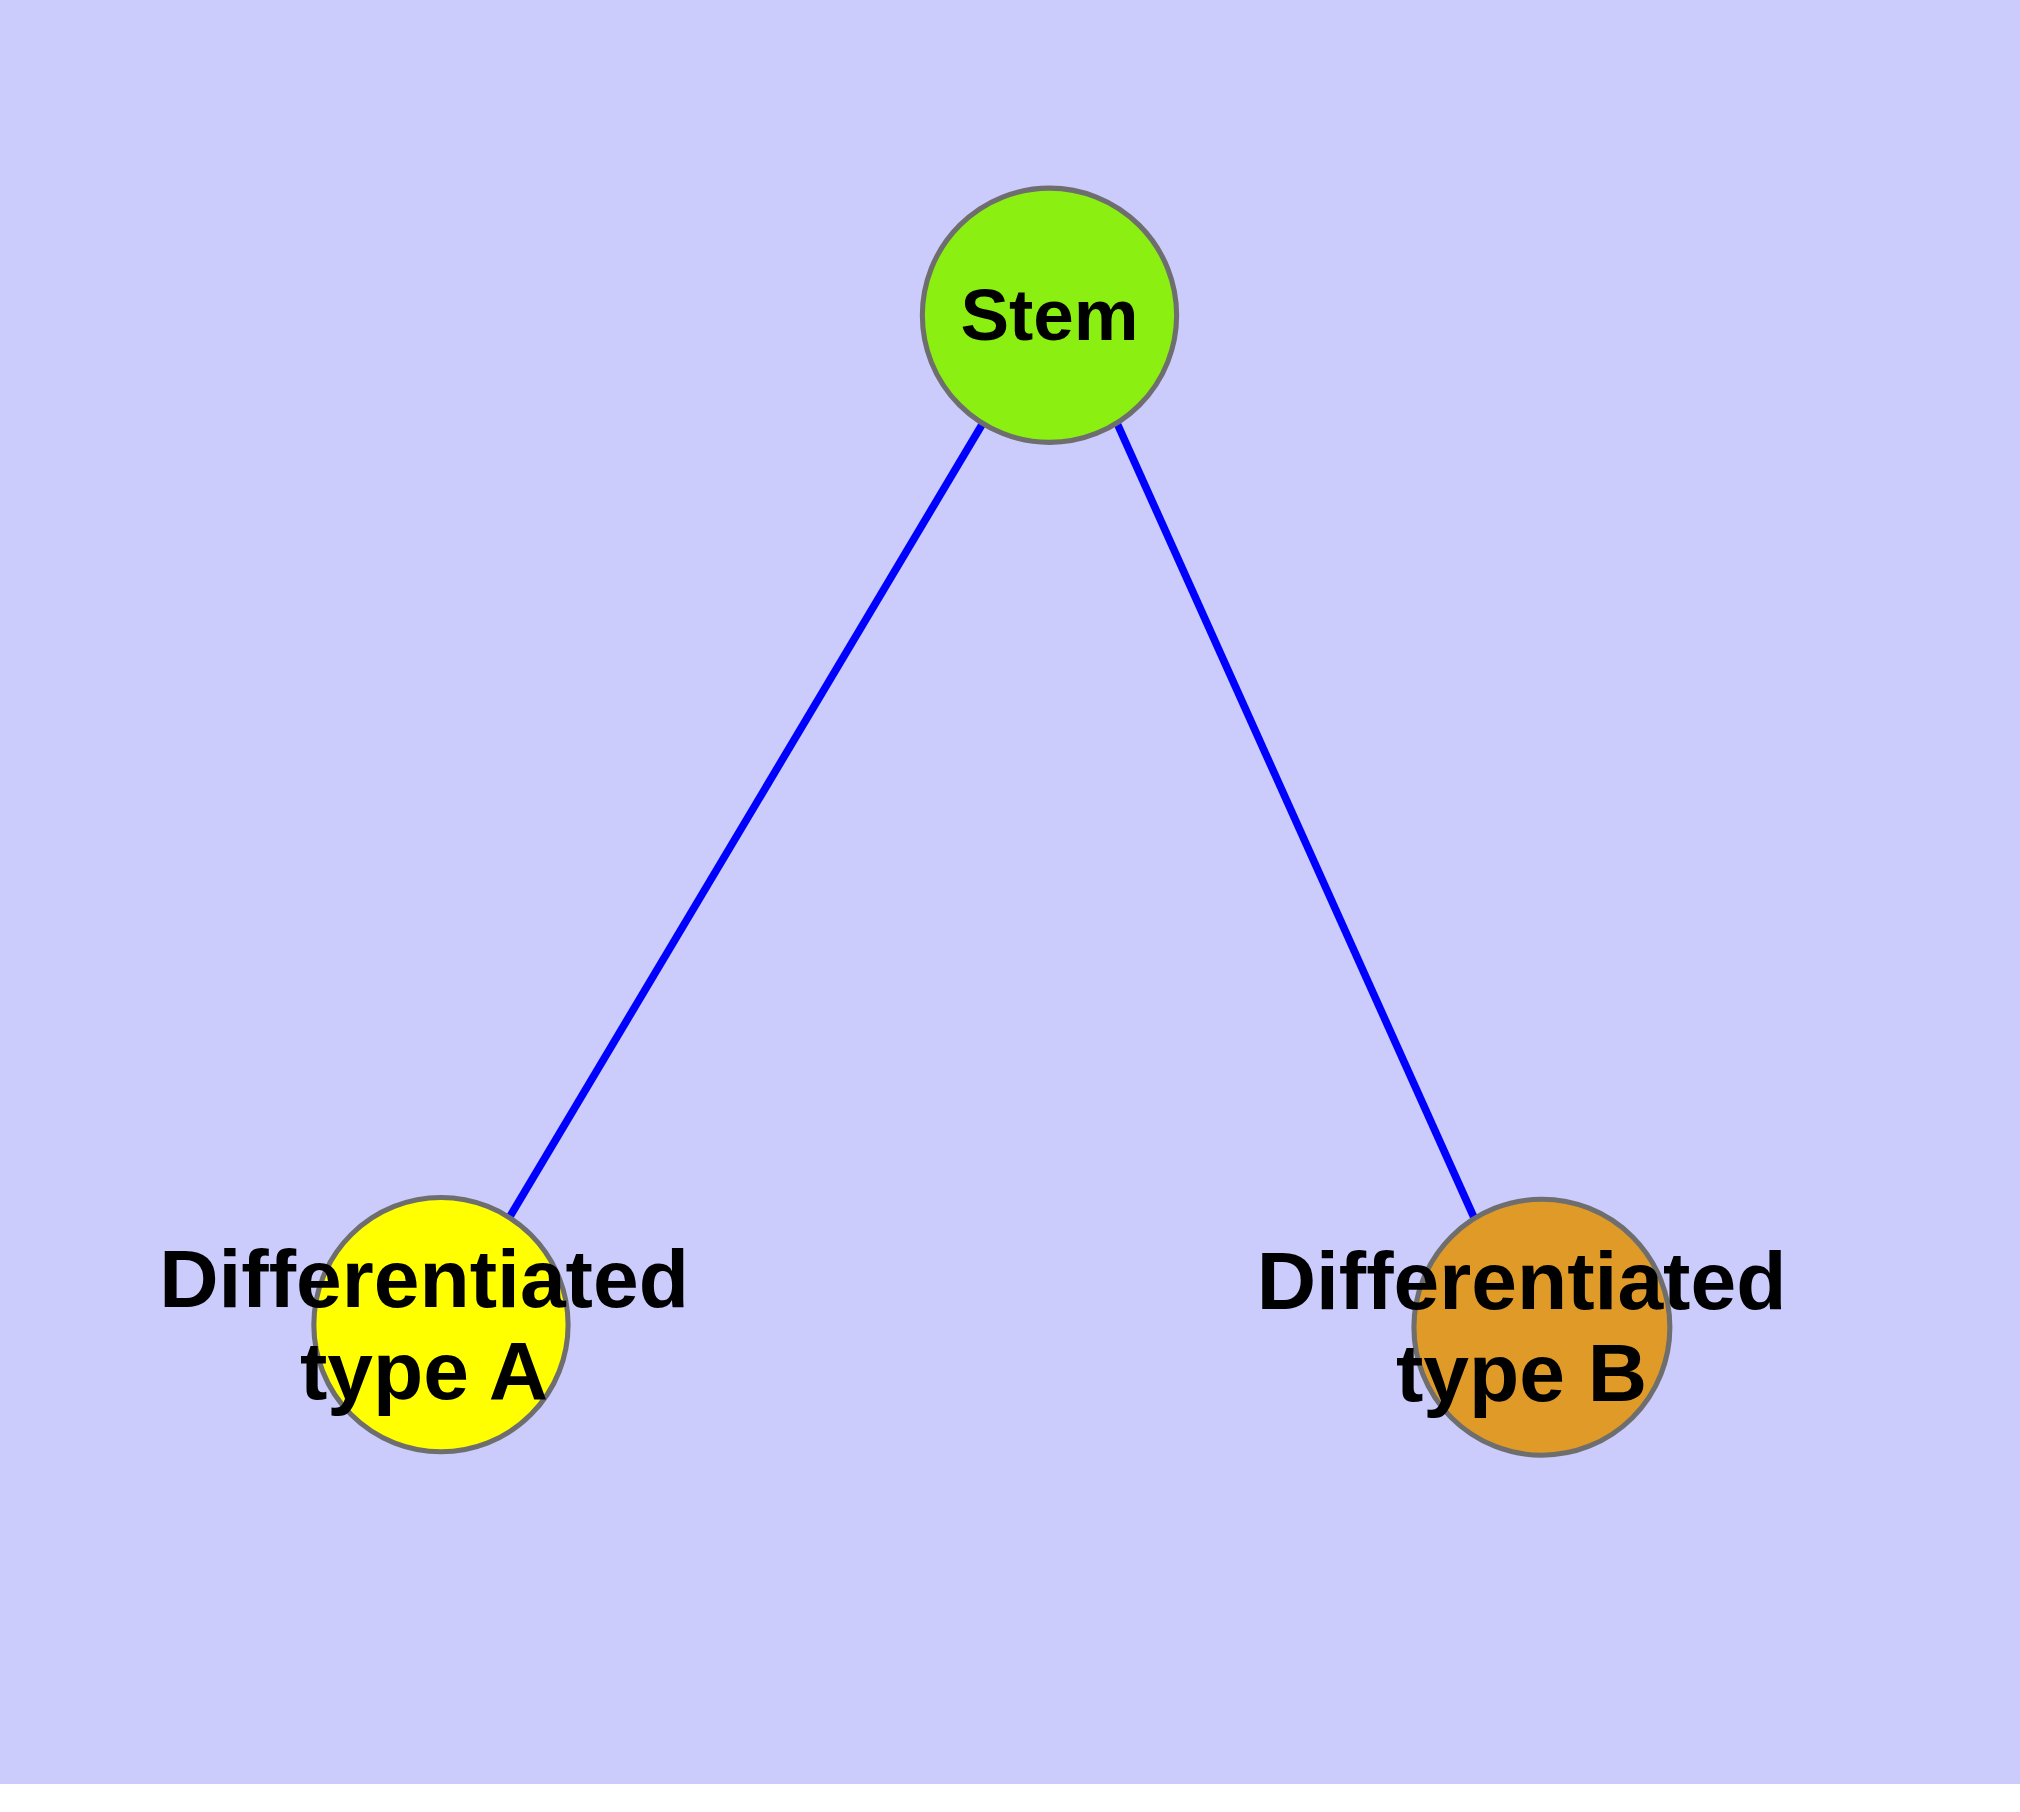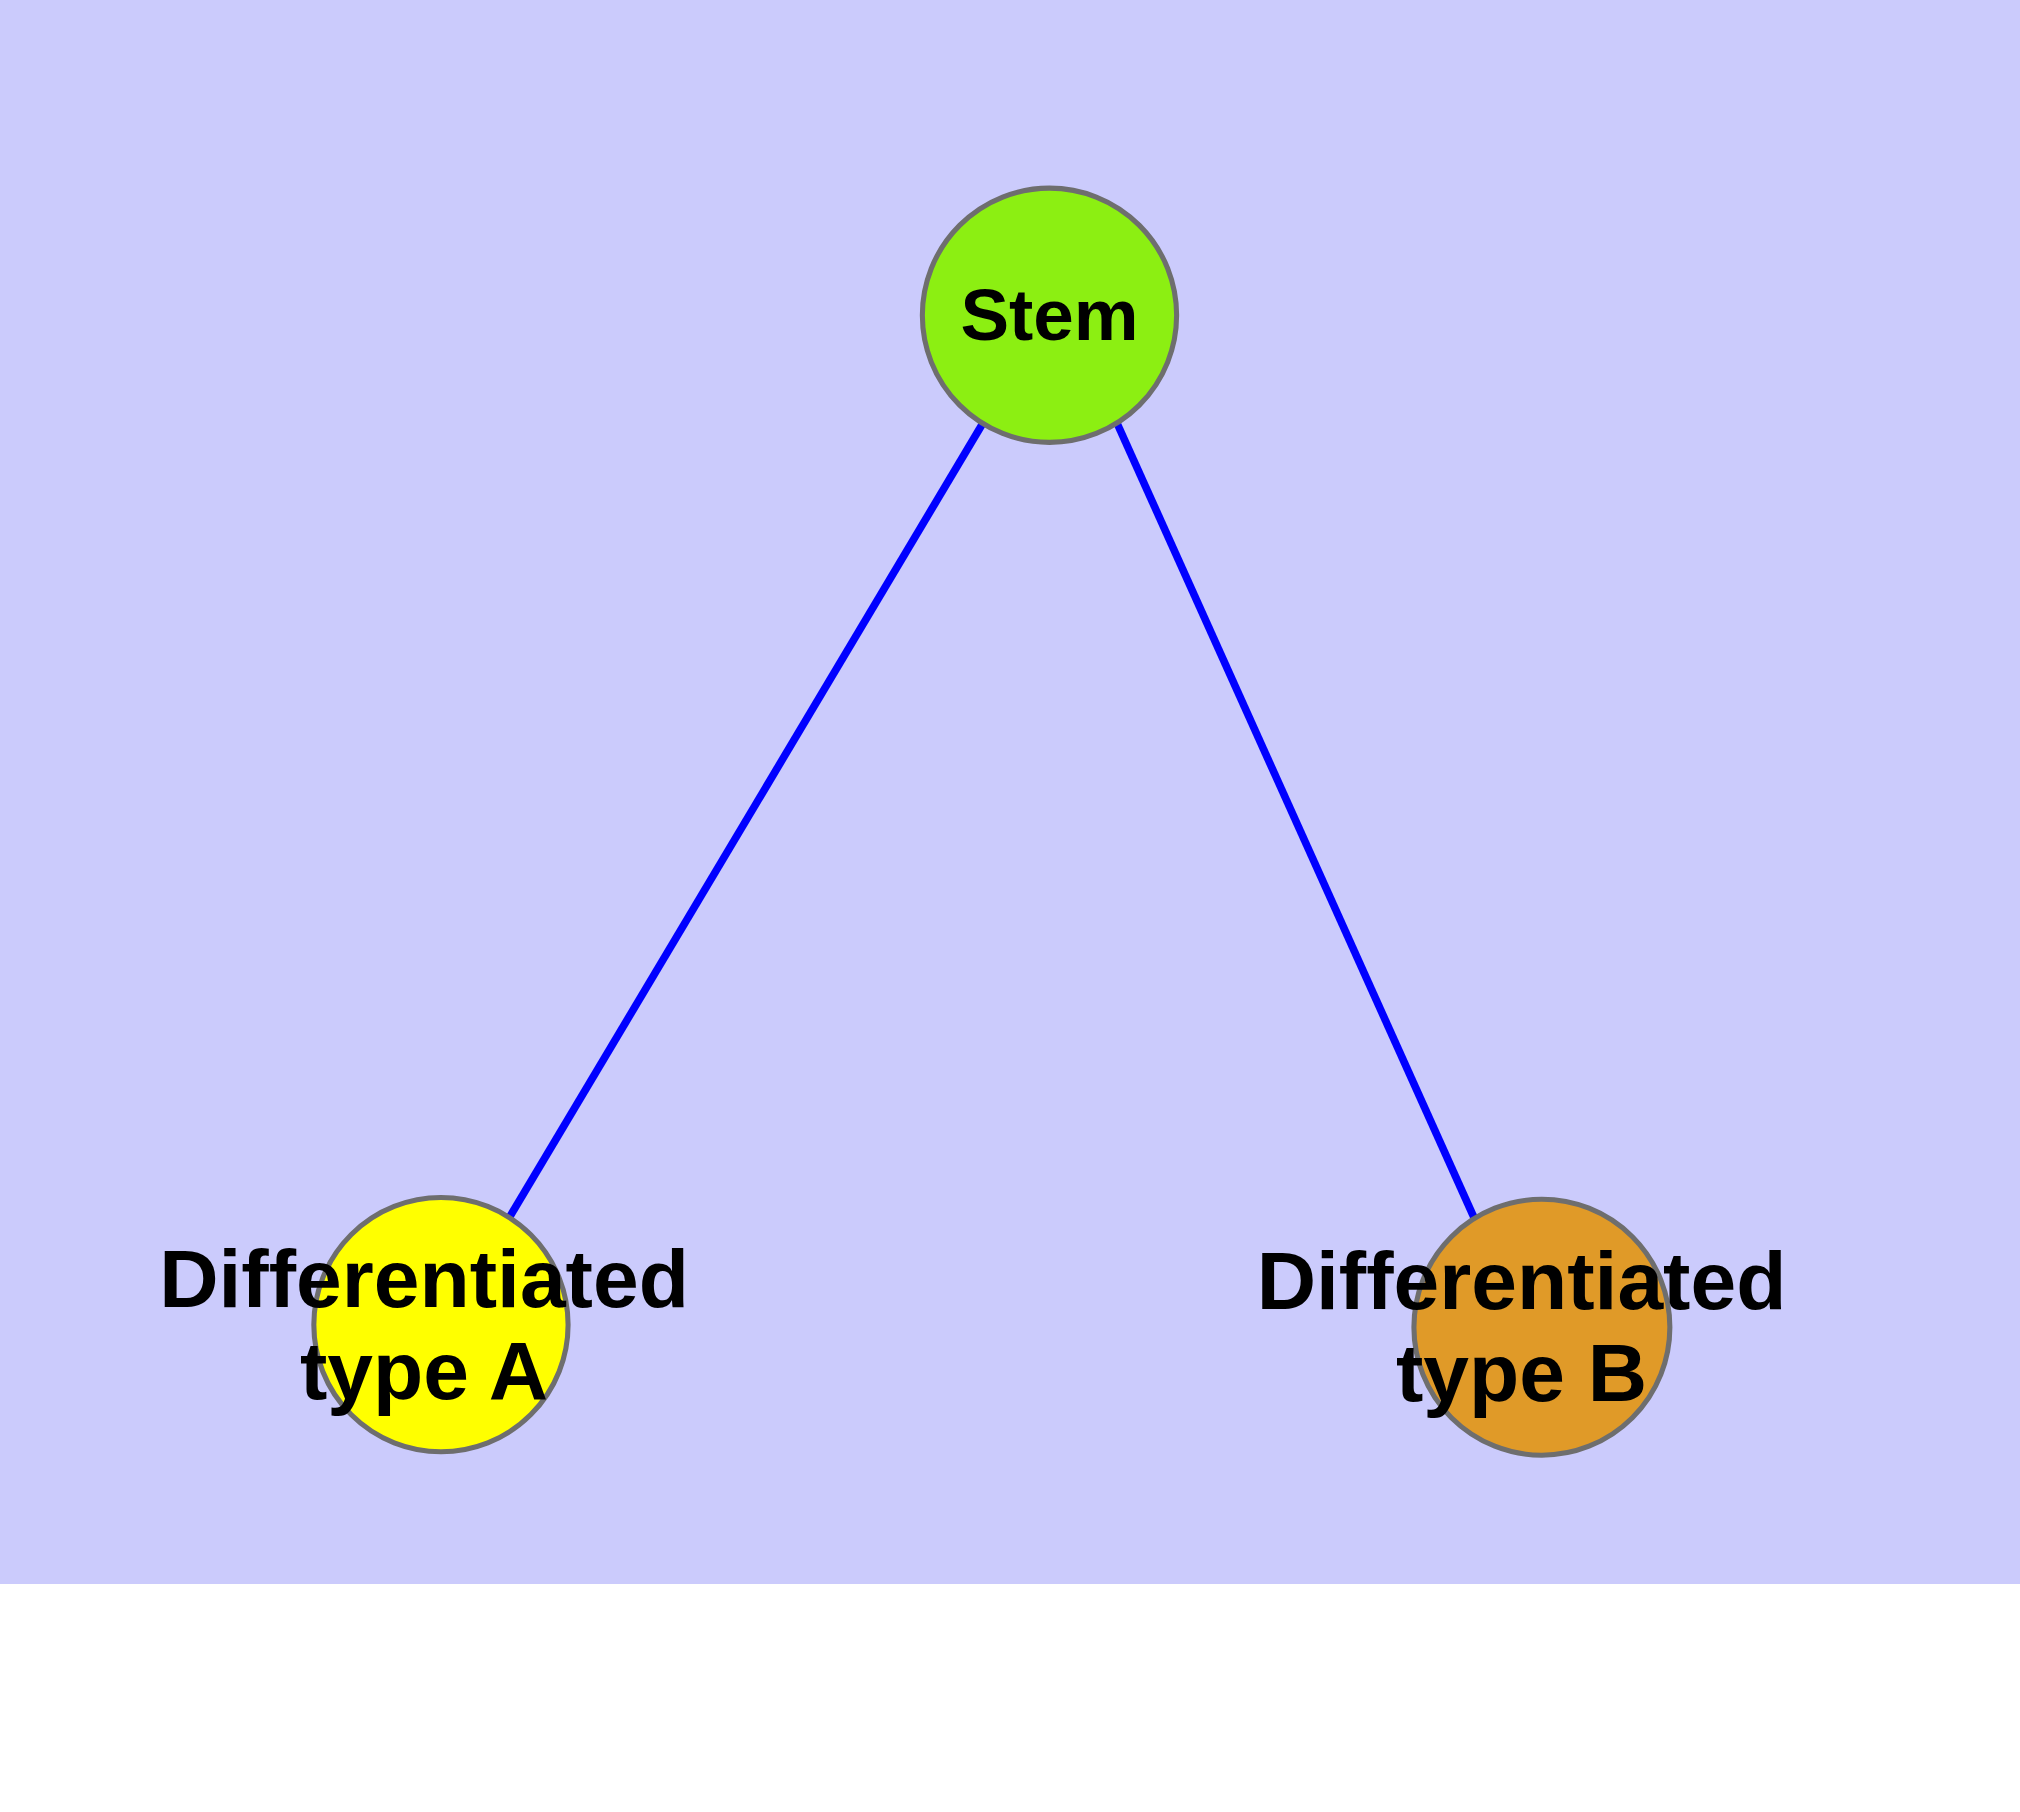--- a/index.html
+++ b/index.html
@@ -29,21 +29,21 @@
     text-anchor: middle;
     font-family: "Liberation Sans", sans-serif;
     paint-order: normal;
   }
   .node-label-stem { font-size: 86px; }
   .node-label-leaf { font-size: 97px; }
 </style>
 </head>
 <body>
 
-<div id="canvas" style="width: 2021px; height: 1584px; background: rgb(203, 203, 252);">
+<div id="canvas" style="width: 2021px; height: 1784px; background: rgb(203, 203, 252);">
   <svg id="graph-svg" viewBox="0 0 2384 2138">
     <g id="edges-layer">
         <line x1="1159" y1="500" x2="601" y2="1436" stroke="#0000ff" stroke-width="9" stroke-linecap="butt"></line>
         <line x1="1318" y1="500" x2="1740" y2="1439" stroke="#0000ff" stroke-width="9" stroke-linecap="butt"></line>
       </g>
     <g id="nodes-layer">
         <circle cx="1238" cy="372" r="150" fill="#8cef12" stroke="#6e6e6e" stroke-width="6"></circle>
         <circle cx="520" cy="1563" r="150" fill="#ffff00" stroke="#6e6e6e" stroke-width="6"></circle>
         <circle cx="1819" cy="1566" r="151" fill="#e09a28" stroke="#6e6e6e" stroke-width="6"></circle>
       </g>

